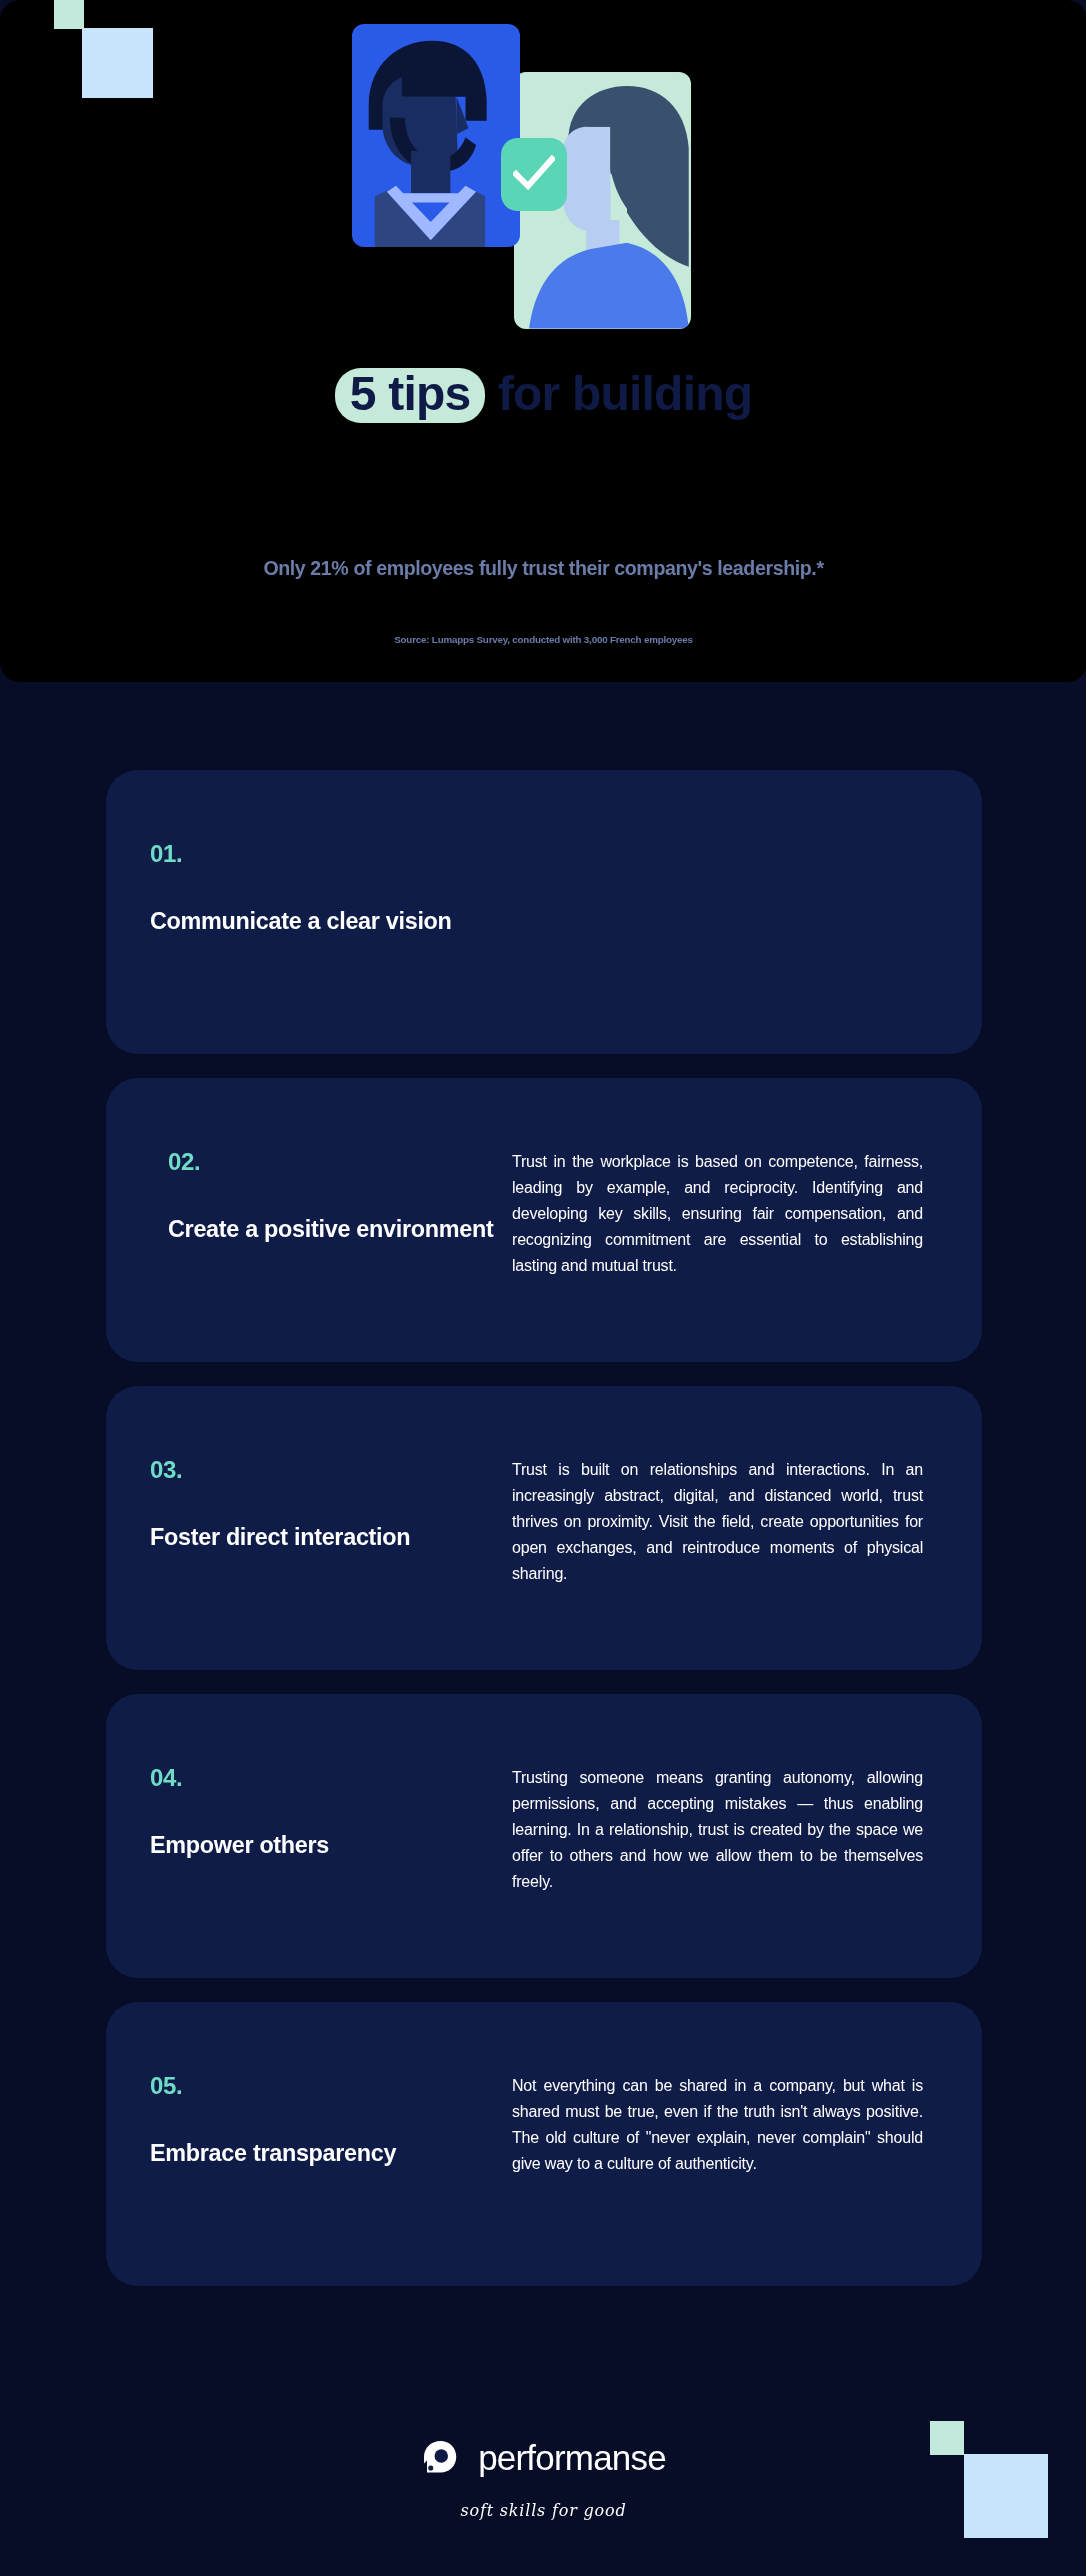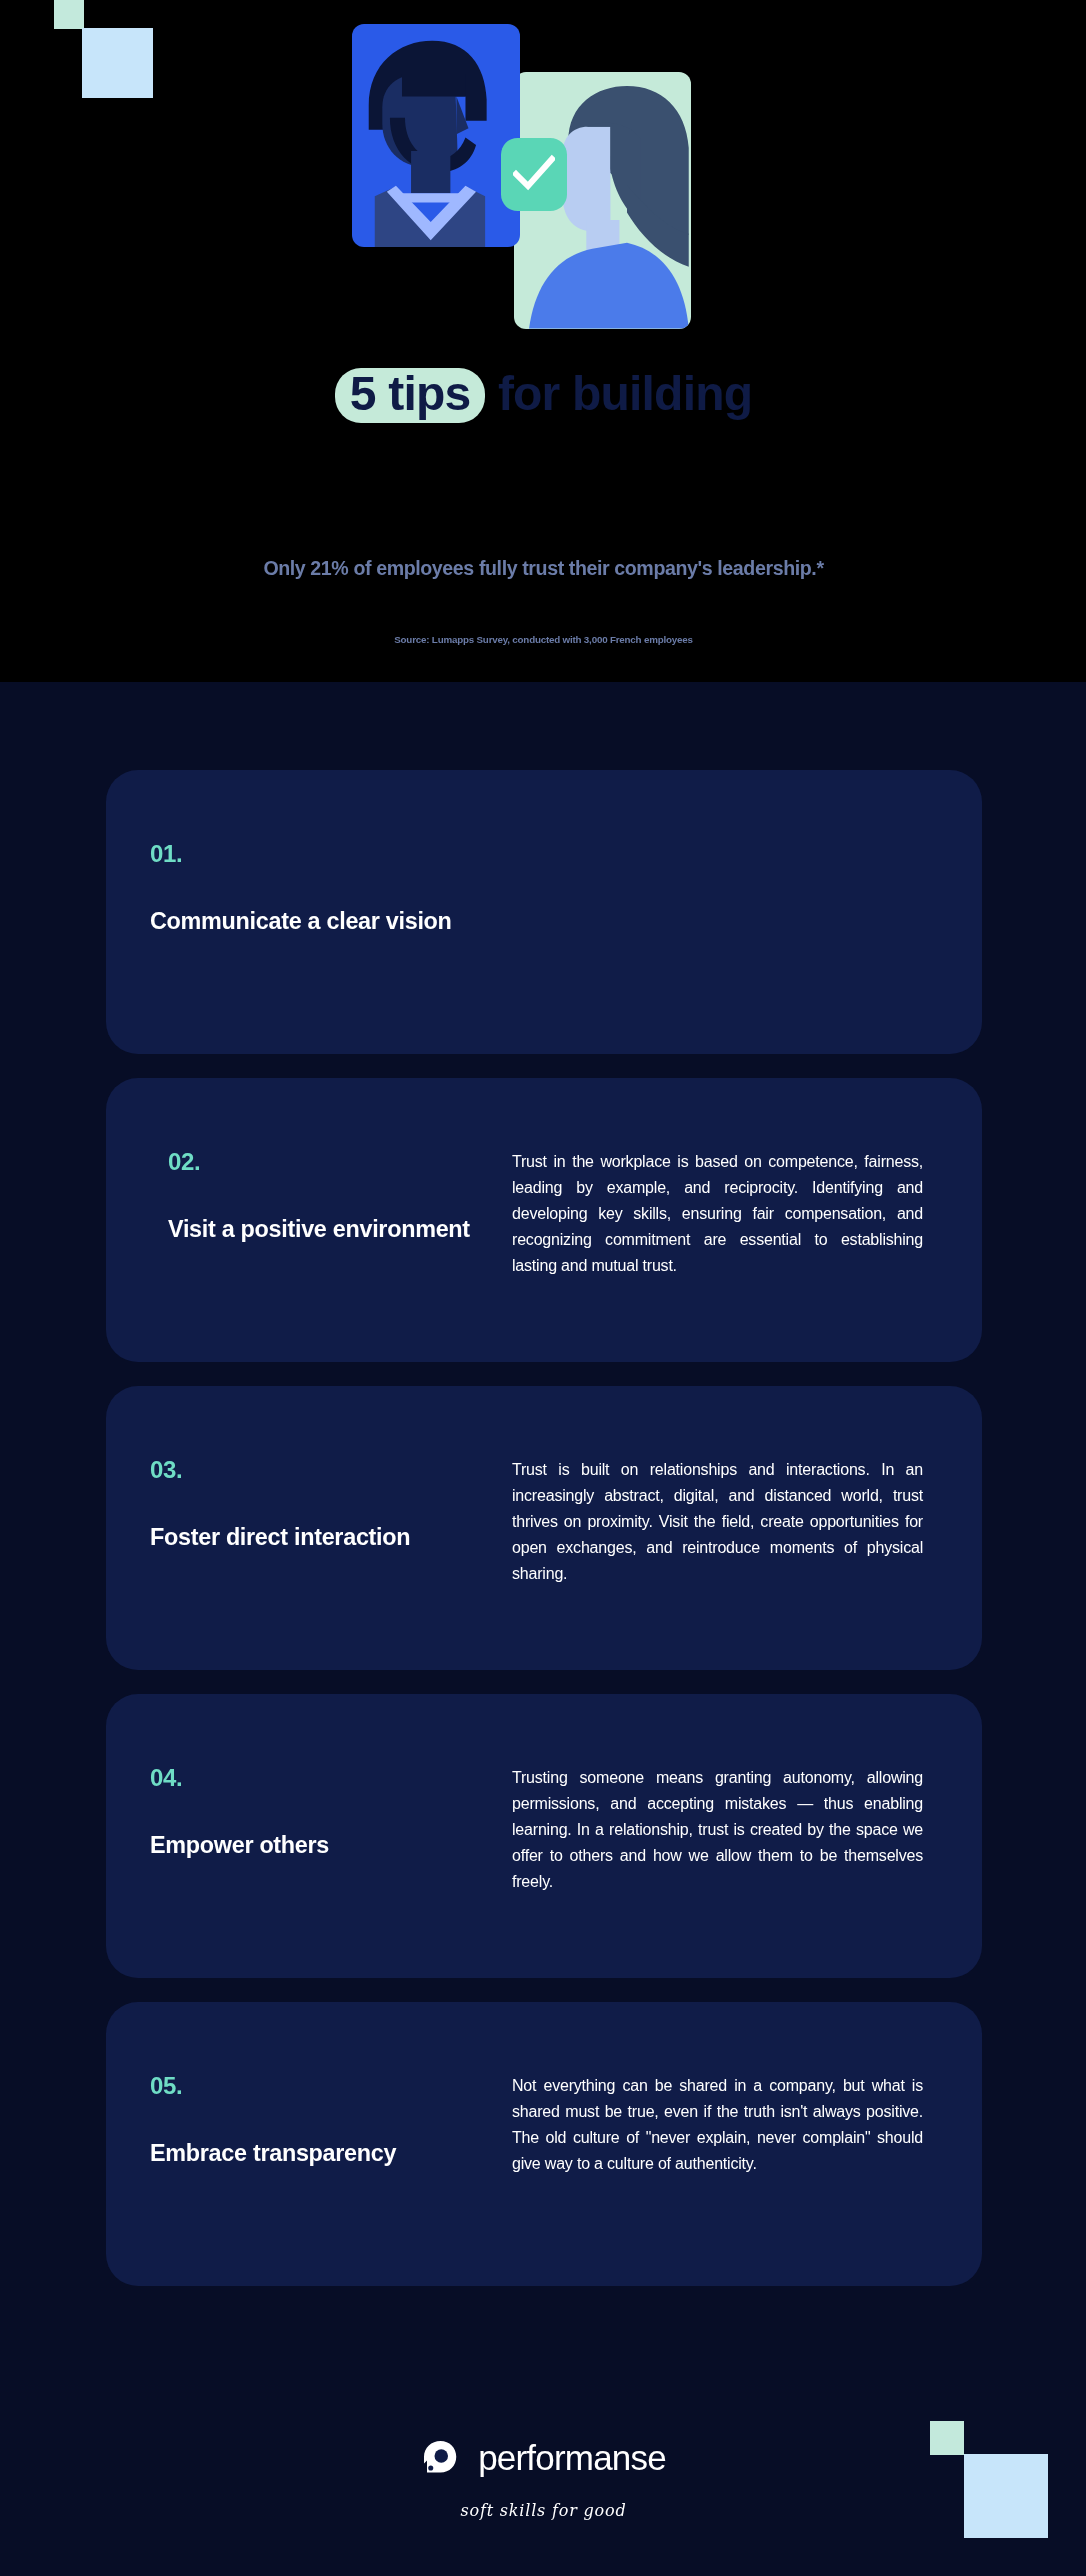--- a/index.html
+++ b/index.html
@@ -7,21 +7,21 @@
   body {
     width:1087px; height:2576px; position:relative; overflow:hidden;
     background:#070d26;
     font-family:"Liberation Sans", sans-serif;
     -webkit-font-smoothing:antialiased;
   }
 
   
   .header-band{
     position:absolute; left:0; top:0; width:1087px; height:682px;
-    background:#000000; overflow:hidden;
+    background:#000000; overflow:hidden;border-radius:20px;
   }
 
   
   .deco-sq{ position:absolute; }
   .deco-mint-tl{ left:54px; top:-6px; width:30px; height:35px; background:#c3e9dc; }
   .deco-blue-tl{ left:82px; top:28px; width:71px; height:70px; background:#c7e5fa; }
 
   
   .illus{
     position:absolute; left:352px; top:19px; width:383px; height:319px;
@@ -174,21 +174,21 @@
   <div class="tip-card c1">
     <div class="tip-left">
       <div class="tip-num">01.</div>
       <div class="tip-title">Communicate a clear vision</div>
     </div>
   </div>
 
   <div class="tip-card c2">
     <div class="tip-left">
       <div class="tip-num">02.</div>
-      <div class="tip-title">Visit a positive environment</div>
+      <div class="tip-title">Create a positive environment</div>
     </div>
     <div class="tip-body">Trust in the workplace is based on competence, fairness, leading by example, and reciprocity. Identifying and developing key skills, ensuring fair compensation, and recognizing commitment are essential to establishing lasting and mutual trust.</div>
   </div>
 
   <div class="tip-card c3">
     <div class="tip-left">
       <div class="tip-num">03.</div>
       <div class="tip-title">Foster direct interaction</div>
     </div>
     <div class="tip-body">Trust is built on relationships and interactions. In an increasingly abstract, digital, and distanced world, trust thrives on proximity. Visit the field, create opportunities for open exchanges, and reintroduce moments of physical sharing.</div>

